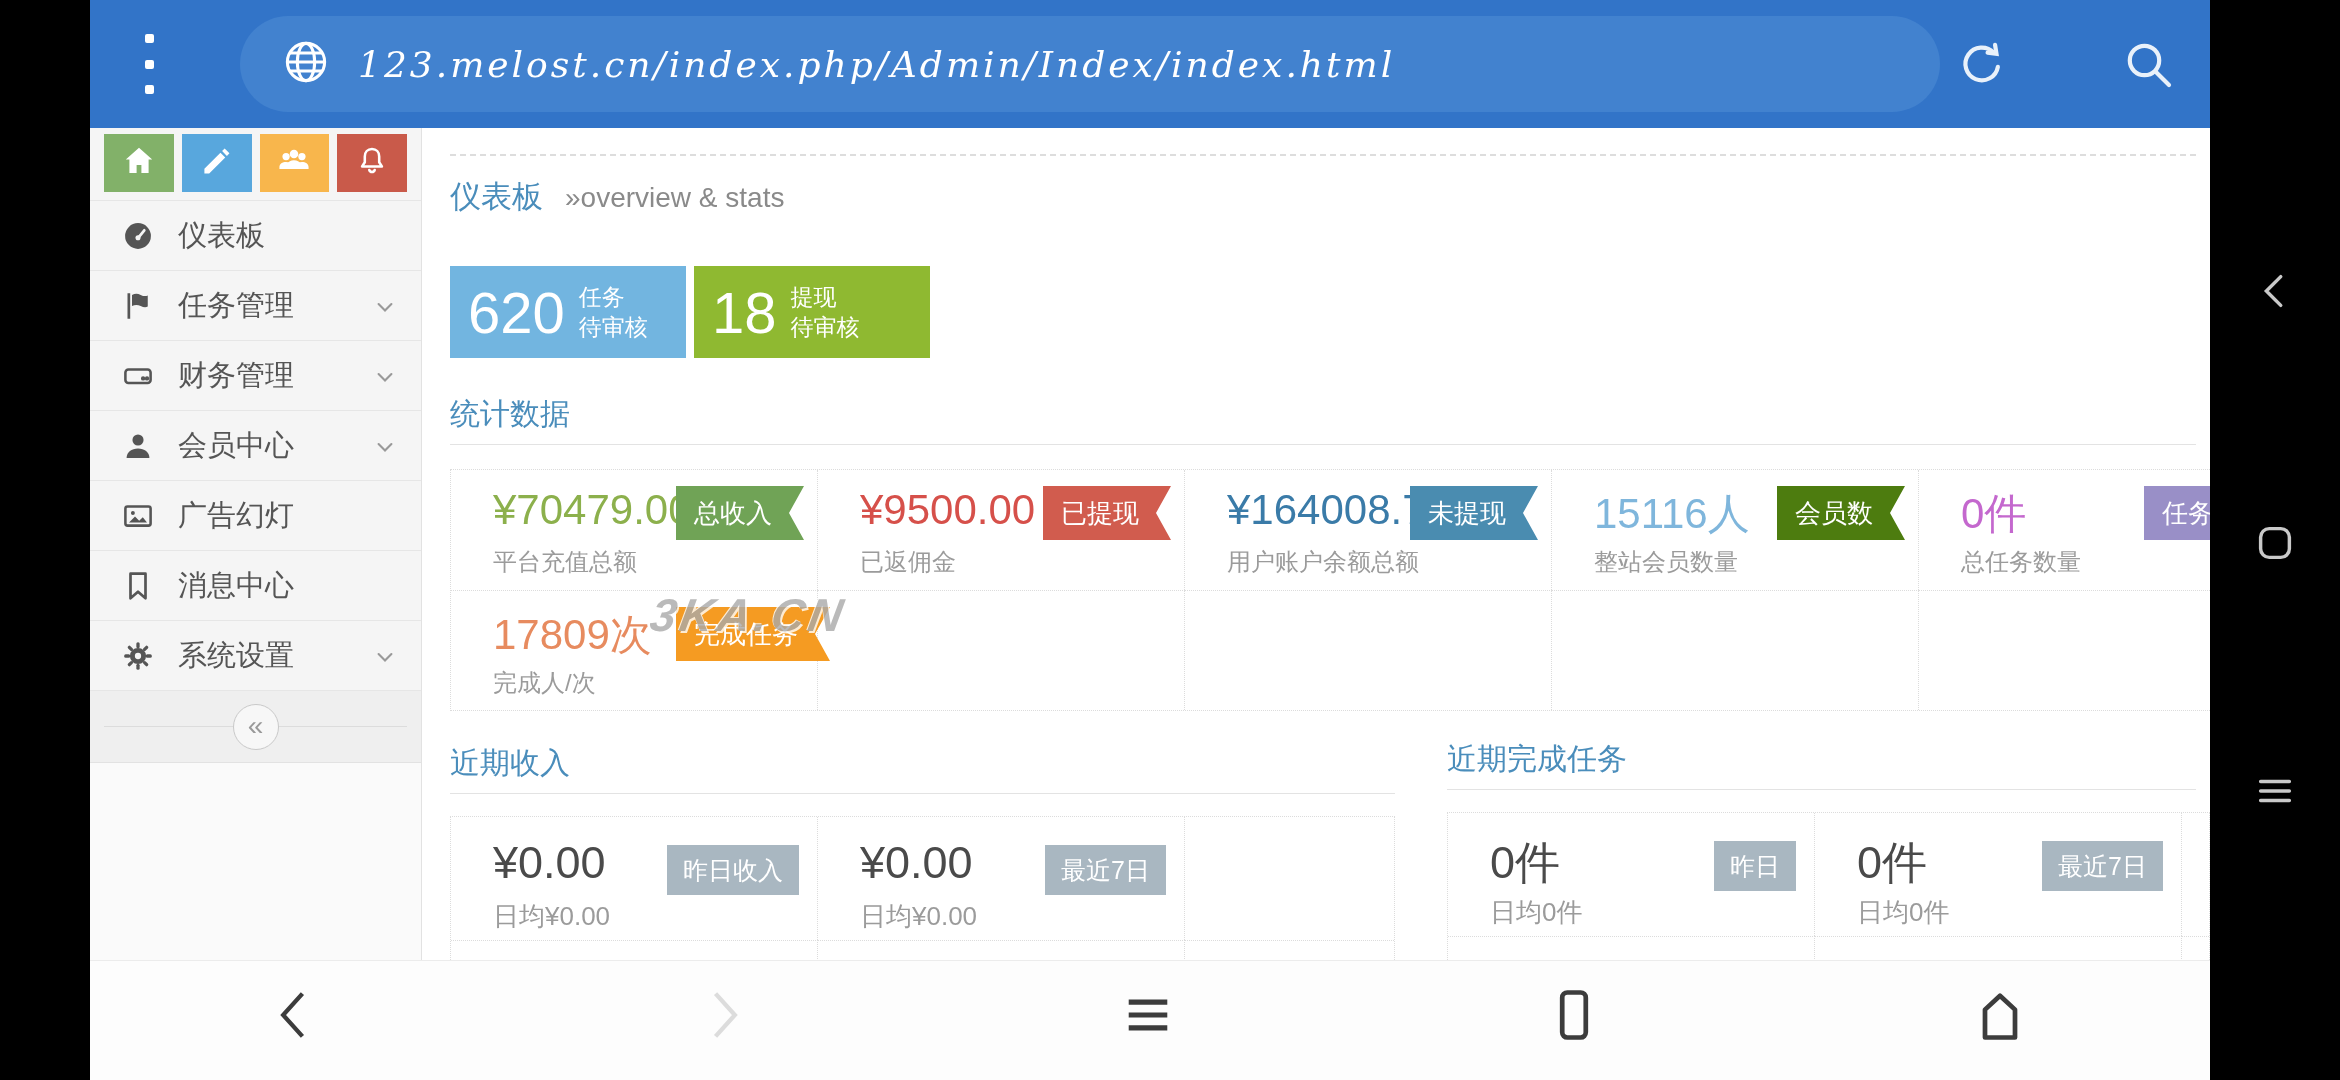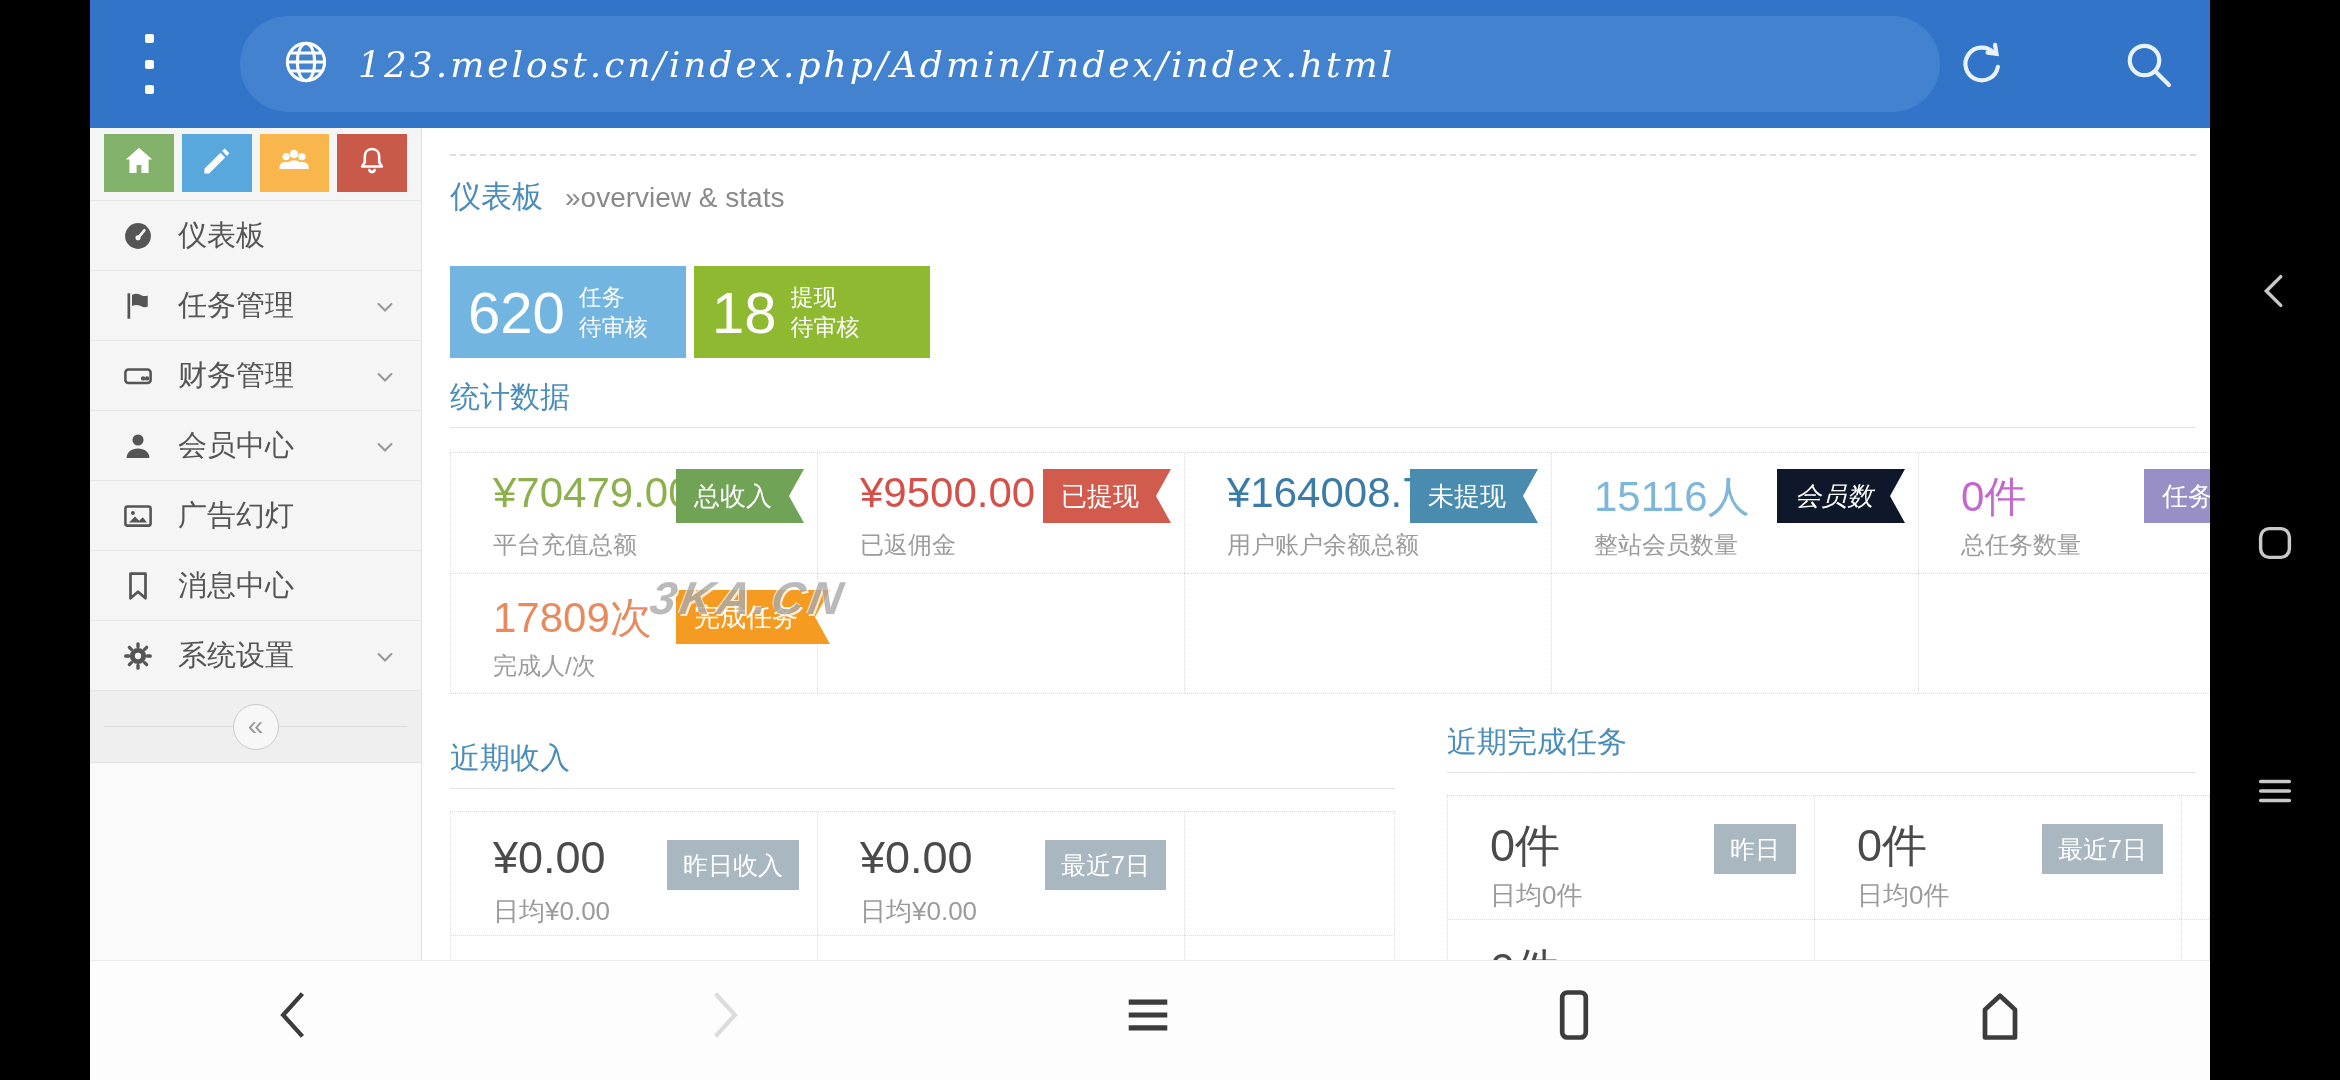--- a/index.html
+++ b/index.html
@@ -39,21 +39,21 @@
   .bc-title{color:#4a8dbb;font-size:31px;line-height:42px;}
   .bc-sep{color:#8a8a8a;font-size:28px;margin-left:22px;}
   .bc-sub{color:#8a8a8a;font-size:28px;}
 
   .boxes{display:flex;gap:8px;margin-top:24px;}
   .sumbox{width:236px;height:92px;color:#fff;display:flex;align-items:center;padding:0 18px;cursor:pointer;}
   .sumbox .bigv{font-size:58px;font-weight:400;}
   .sumbox .blines{margin-left:14px;display:flex;flex-direction:column;justify-content:center;}
   .sumbox .blines span{font-size:23px;line-height:30px;}
 
-  .sectitle{color:#4a8dbb;font-size:30px;line-height:40px;margin-top:19px;}
+  .sectitle{color:#4a8dbb;font-size:30px;line-height:40px;margin-top:36px;}
   .sechr{height:1px;background:#e3e3e3;margin:10px 14px 0 0;}
 
   .sgrid{position:relative;margin-top:24px;width:1836px;border:1px dotted #dcdcdc;display:grid;grid-template-columns:repeat(5,367px);grid-auto-rows:120px;}
   .scell{position:relative;border-right:1px dotted #dcdcdc;border-top:1px dotted #dcdcdc;}
   .scell:nth-child(-n+5){border-top:none;}
   .scell:nth-child(5n){border-right:none;}
   .sval{position:absolute;left:42px;top:16px;font-size:42px;white-space:nowrap;}
   .slabel{position:absolute;left:42px;top:76px;font-size:24px;color:#9b9b9b;white-space:nowrap;}
   .ribbon{position:absolute;left:225px;top:16px;height:54px;line-height:54px;color:#fff;font-size:26px;padding:0 32px 0 18px;white-space:nowrap;clip-path:polygon(0 0,100% 0,calc(100% - 15px) 50%,100% 100%,0 100%);}
   .watermark{position:absolute;left:200px;top:118px;font-size:46px;font-weight:bold;font-style:italic;color:#a9a9a9;opacity:.8;letter-spacing:4px;transform:skewX(-10deg);text-shadow:2px 2px 0 #fff,-1px -1px 0 #fff;pointer-events:none;}
@@ -293,21 +293,21 @@
           <span class="ribbon" style="background: rgb(209, 92, 78);">已提现</span>
           <span class="slabel">已返佣金</span>
         </div>
         <div class="scell">
           <span class="sval" style="color: rgb(58, 123, 168);">¥164008.7</span>
           <span class="ribbon" style="background: rgb(74, 140, 176);">未提现</span>
           <span class="slabel">用户账户余额总额</span>
         </div>
         <div class="scell">
           <span class="sval" style="color: rgb(127, 182, 220);">15116人</span>
-          <span class="ribbon" style="background: #0f172a; font-style: italic;">会员数</span>
+          <span class="ribbon" style="background: #4d7c0f;">会员数</span>
           <span class="slabel">整站会员数量</span>
         </div>
         <div class="scell">
           <span class="sval" style="color: rgb(196, 104, 206);">0件</span>
           <span class="ribbon" style="background: rgb(153, 143, 199);">任务数</span>
           <span class="slabel">总任务数量</span>
         </div>
         <div class="scell">
           <span class="sval" style="color: rgb(231, 139, 95);">17809次</span>
           <span class="ribbon" style="background: rgb(245, 155, 34);">完成任务</span>
@@ -315,21 +315,21 @@
         </div>
         <div class="scell"></div>
         <div class="scell"></div>
         <div class="scell"></div>
         <div class="scell"></div>
         <span class="watermark">3KA.CN</span>
       </div>
 
       <div class="twocol">
         <div class="col-left">
-          <div class="sectitle" style="margin-top:16px;">近期收入</div>
+          <div class="sectitle" style="margin-top:4px;">近期收入</div>
           <div class="sechr" style="margin-right:0;"></div>
           <div class="rgrid">
             <div class="rcell">
               <span class="rval">¥0.00</span>
               <span class="gbadge">昨日收入</span>
               <span class="rsub">日均¥0.00</span>
             </div>
             <div class="rcell">
               <span class="rval">¥0.00</span>
               <span class="gbadge">最近7日</span>

